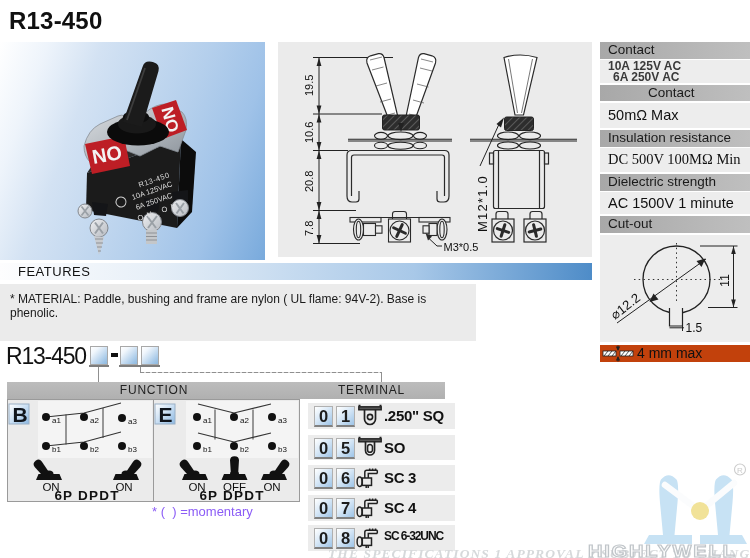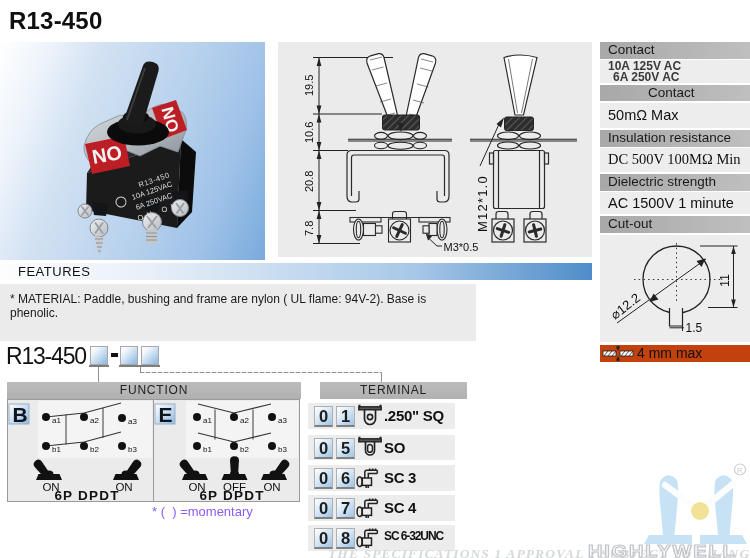--- a/index.html
+++ b/index.html
@@ -305,21 +305,21 @@
 <div class="abs obox" style="left:120px;top:346px;"></div>
 <div class="abs obox" style="left:141px;top:346px;"></div>
 <div class="abs" style="left:119px;top:365px;width:41px;height:2px;background:#7d7d7d;"></div>
 <div class="abs" style="left:89px;top:365px;width:20px;height:2px;background:#7d7d7d;"></div>
 <div class="abs cline" style="left:98px;top:367px;width:1px;height:15px;"></div>
 <div class="abs cline" style="left:140px;top:367px;width:1px;height:5px;"></div>
 <div class="abs" style="left:140px;top:372px;width:242px;height:1px;background:repeating-linear-gradient(to right,#8f8f8f 0 4px,#d9d9d9 4px 6px);"></div>
 <div class="abs cline" style="left:381px;top:372px;width:1px;height:10px;"></div>
 
 <div class="abs ghdr" style="left:7px;width:294px;">FUNCTION</div>
-<div class="abs ghdr" style="left:320px;width:147px;">TERMINAL</div>
+<div class="abs ghdr" style="left:298px;width:147px;">TERMINAL</div>
 <div class="abs cell" style="left:7px;width:147px;"><svg width="145" height="101" viewBox="0 0 145 101" id="cellB">
 <defs>
 <linearGradient id="bg1" x1="0" y1="0" x2="1" y2="1">
  <stop offset="0" stop-color="#ffffff"></stop>
           <stop offset="0.45" stop-color="#cfe2f4"></stop>
           <stop offset="1" stop-color="#8cb8e2"></stop>
 </linearGradient>
 <g id="lever">
           <path d="M-3.6,-4 L-4.5,-17.5 Q-4.5,-21.8 0,-21.8 Q4.5,-21.8 4.5,-17.5 L3.6,-4 z" fill="#111"></path>
         </g>

